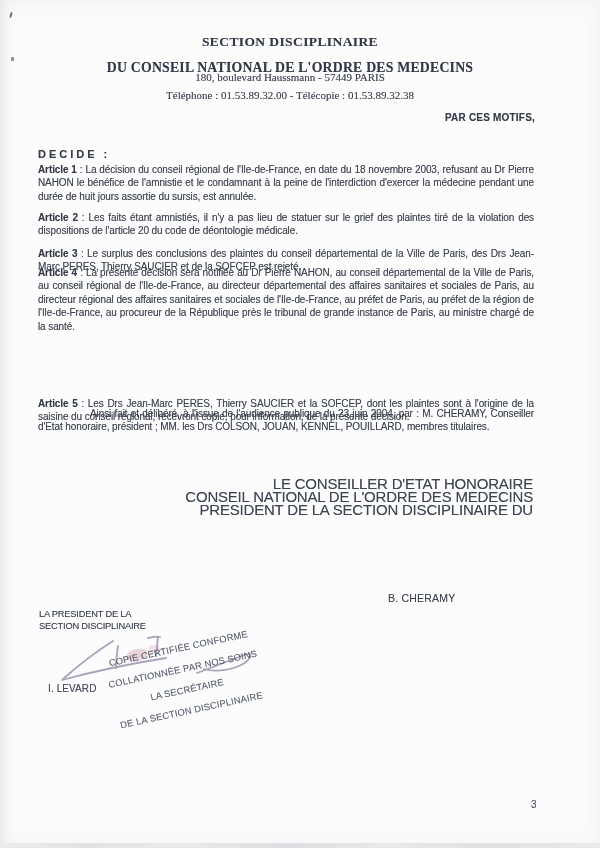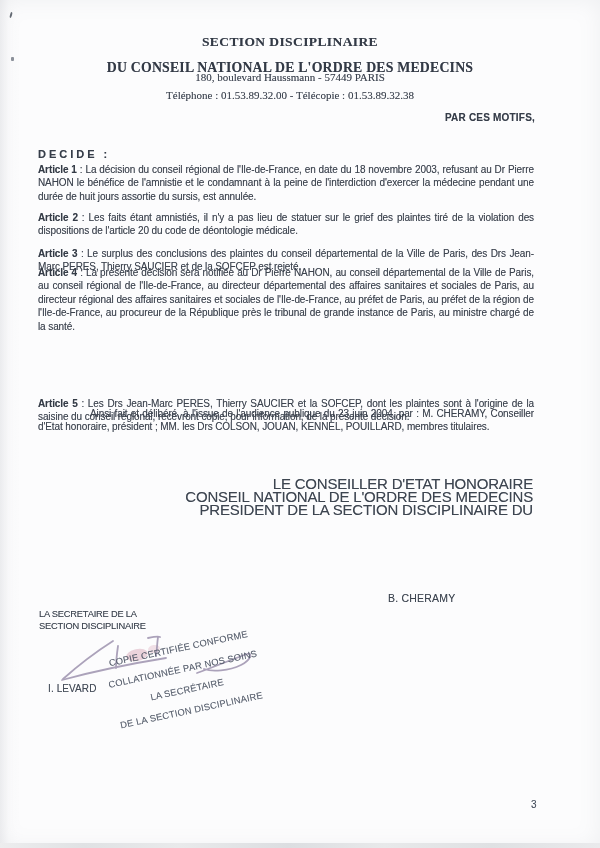--- a/index.html
+++ b/index.html
@@ -76,21 +76,21 @@
   <p class="abs para p-delib ink">Ainsi fait et délibéré, à l'issue de l'audience publique du 23 juin 2004, par : M. CHERAMY, Conseiller d'Etat honoraire, président ; MM. les Drs COLSON, JOUAN, KENNEL, POUILLARD, membres titulaires.</p>
 
   <div class="abs president ink">
     <div>LE CONSEILLER D'ETAT HONORAIRE</div>
     <div>CONSEIL NATIONAL DE L'ORDRE DES MEDECINS</div>
     <div>PRESIDENT DE LA SECTION DISCIPLINAIRE DU</div>
   </div>
   <div class="abs cheramy ink">B. CHERAMY</div>
 
   <div class="abs secretary ink">
-    <div>LA SECRETAIRE DE LA</div>
+    <div>LA PRESIDENT DE LA</div>
     <div>SECTION DISCIPLINAIRE</div>
   </div>
   <div class="abs levard ink">I. LEVARD</div>
 
   <svg class="abs sig-svg" width="230" height="100" viewBox="40 626 230 100" fill="none">
     <ellipse cx="137" cy="655" rx="11" ry="6" fill="#d9a9ba" opacity="0.5" transform="rotate(-12 137 655)"></ellipse>
     <ellipse cx="154" cy="649" rx="6" ry="4" fill="#dcb0c0" opacity="0.38" transform="rotate(-12 154 649)"></ellipse>
     <g stroke="#9e93af" stroke-width="1.8" stroke-linecap="round" opacity="0.85">
       <path d="M 113,641 C 102,648 82,662 63,679"></path>
       <path d="M 62,680 C 95,671 135,663 166,658"></path>

